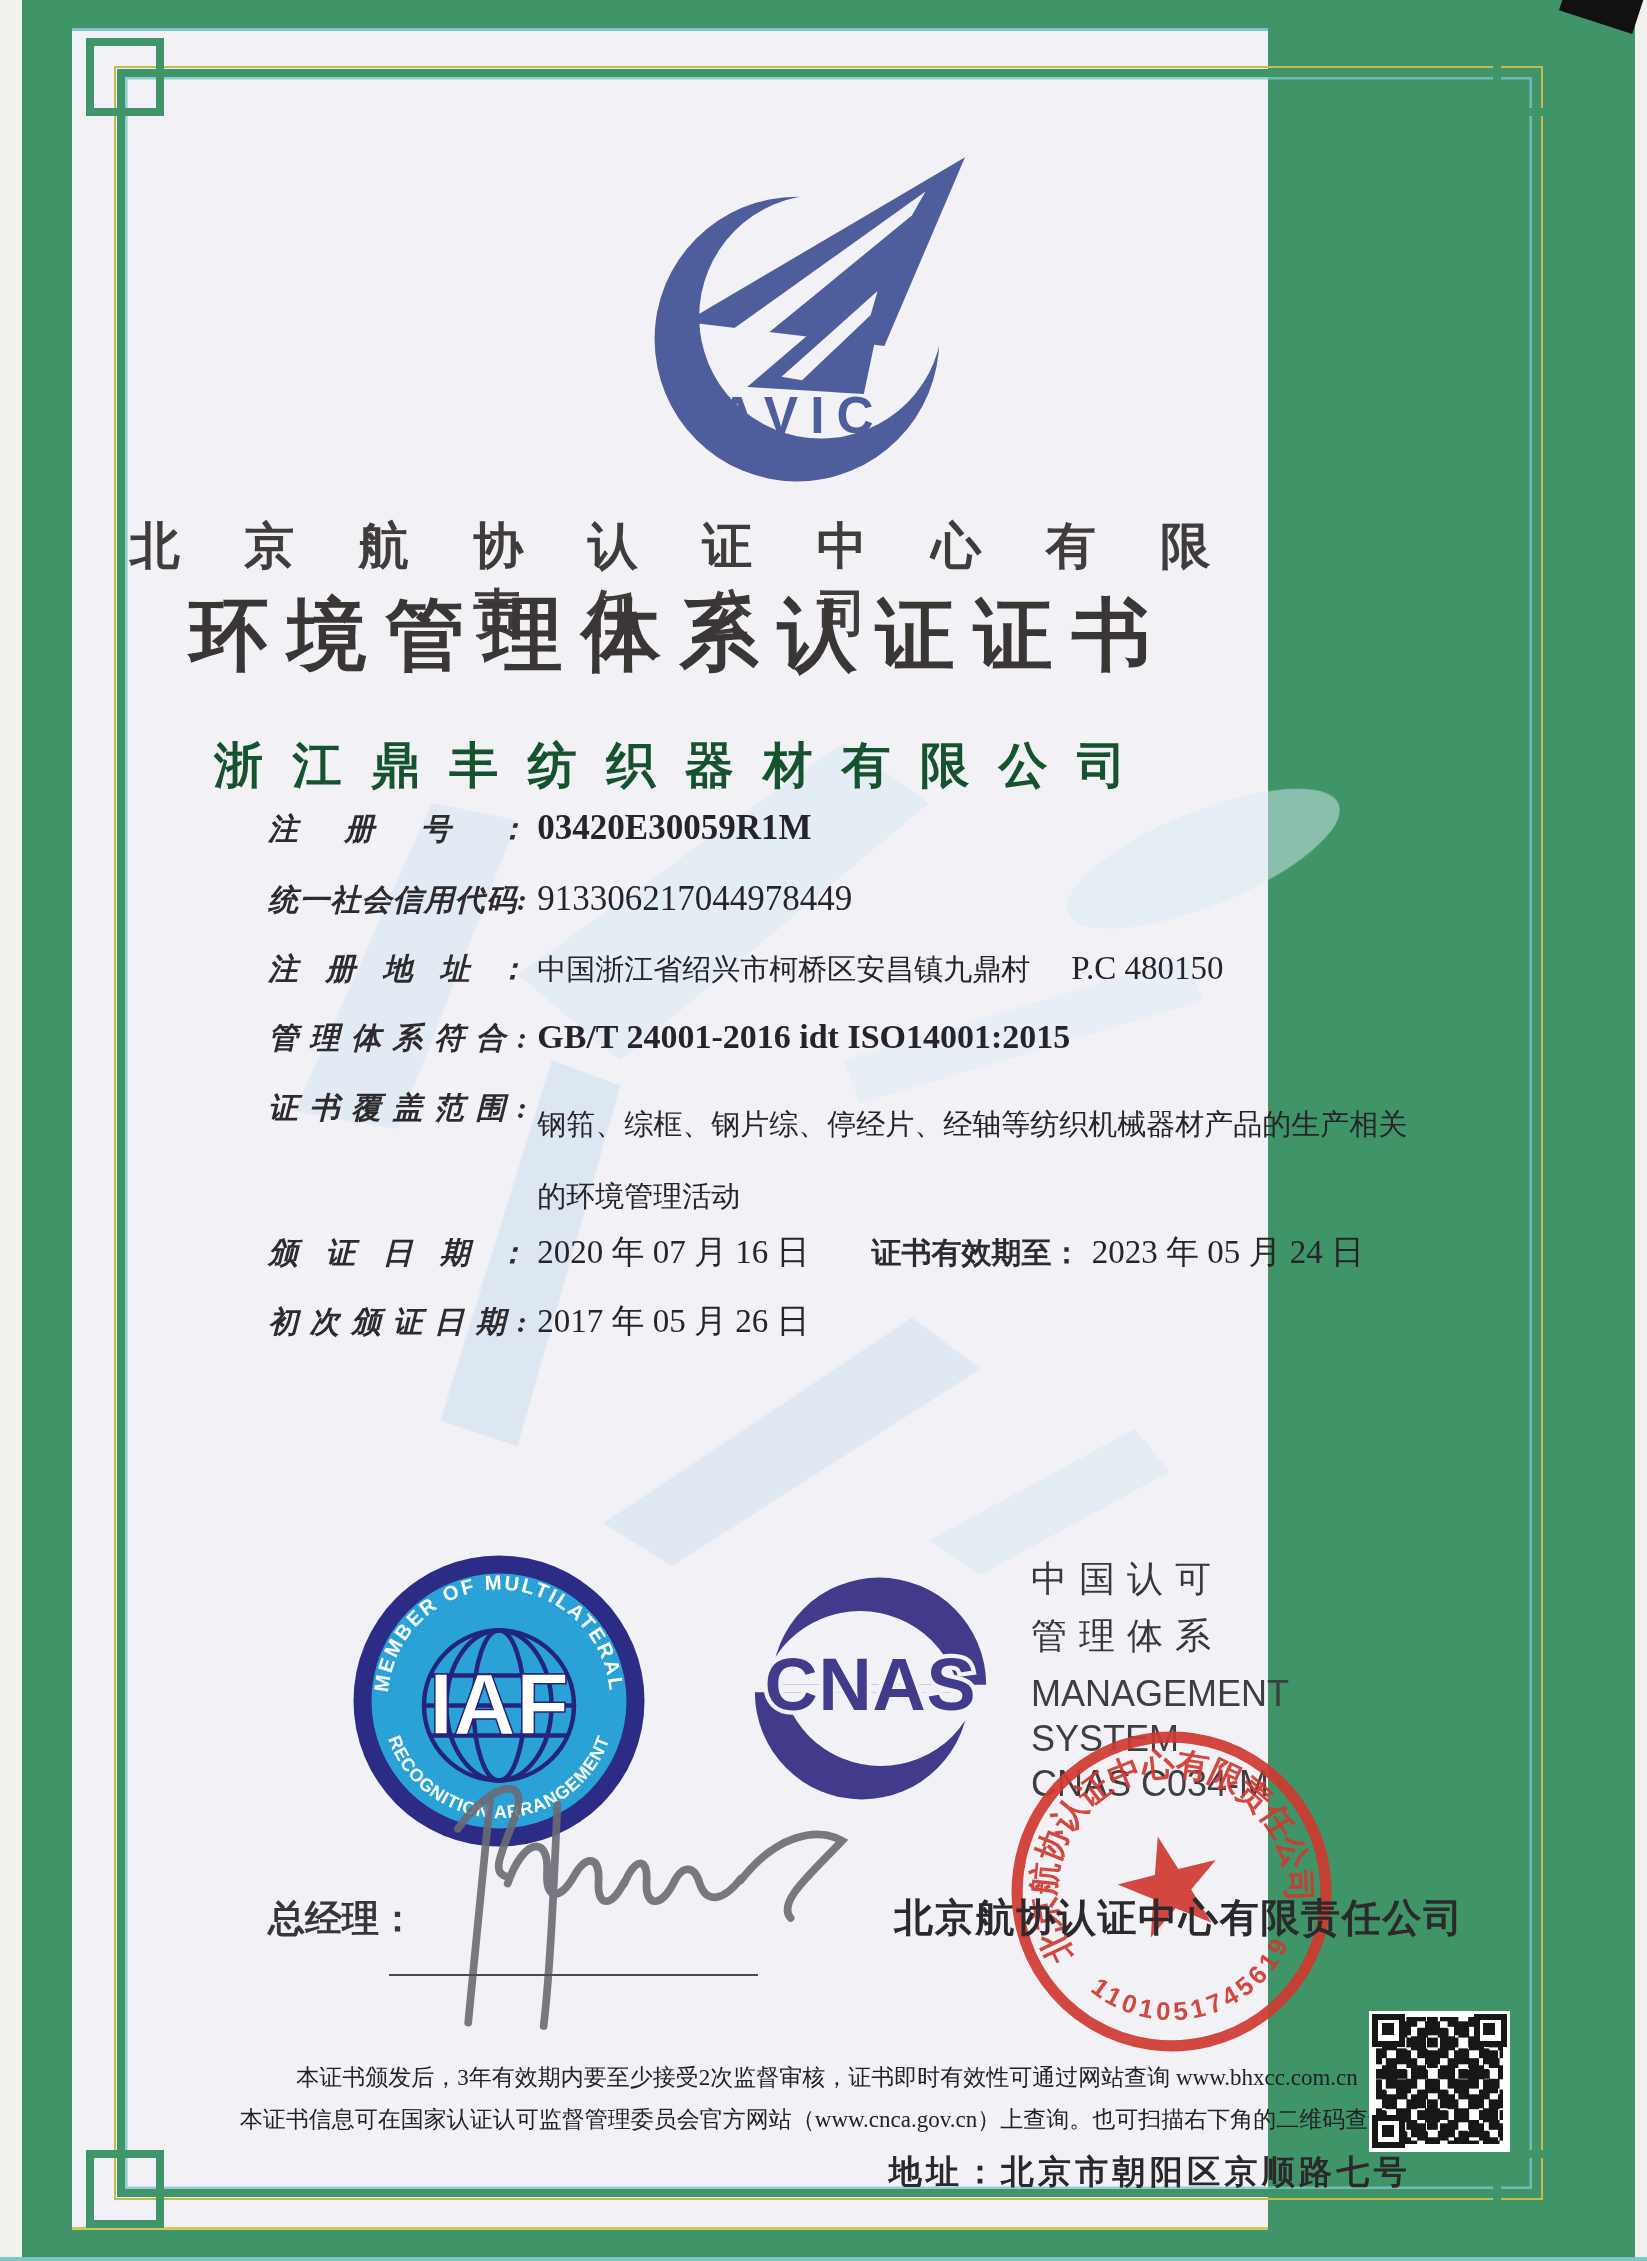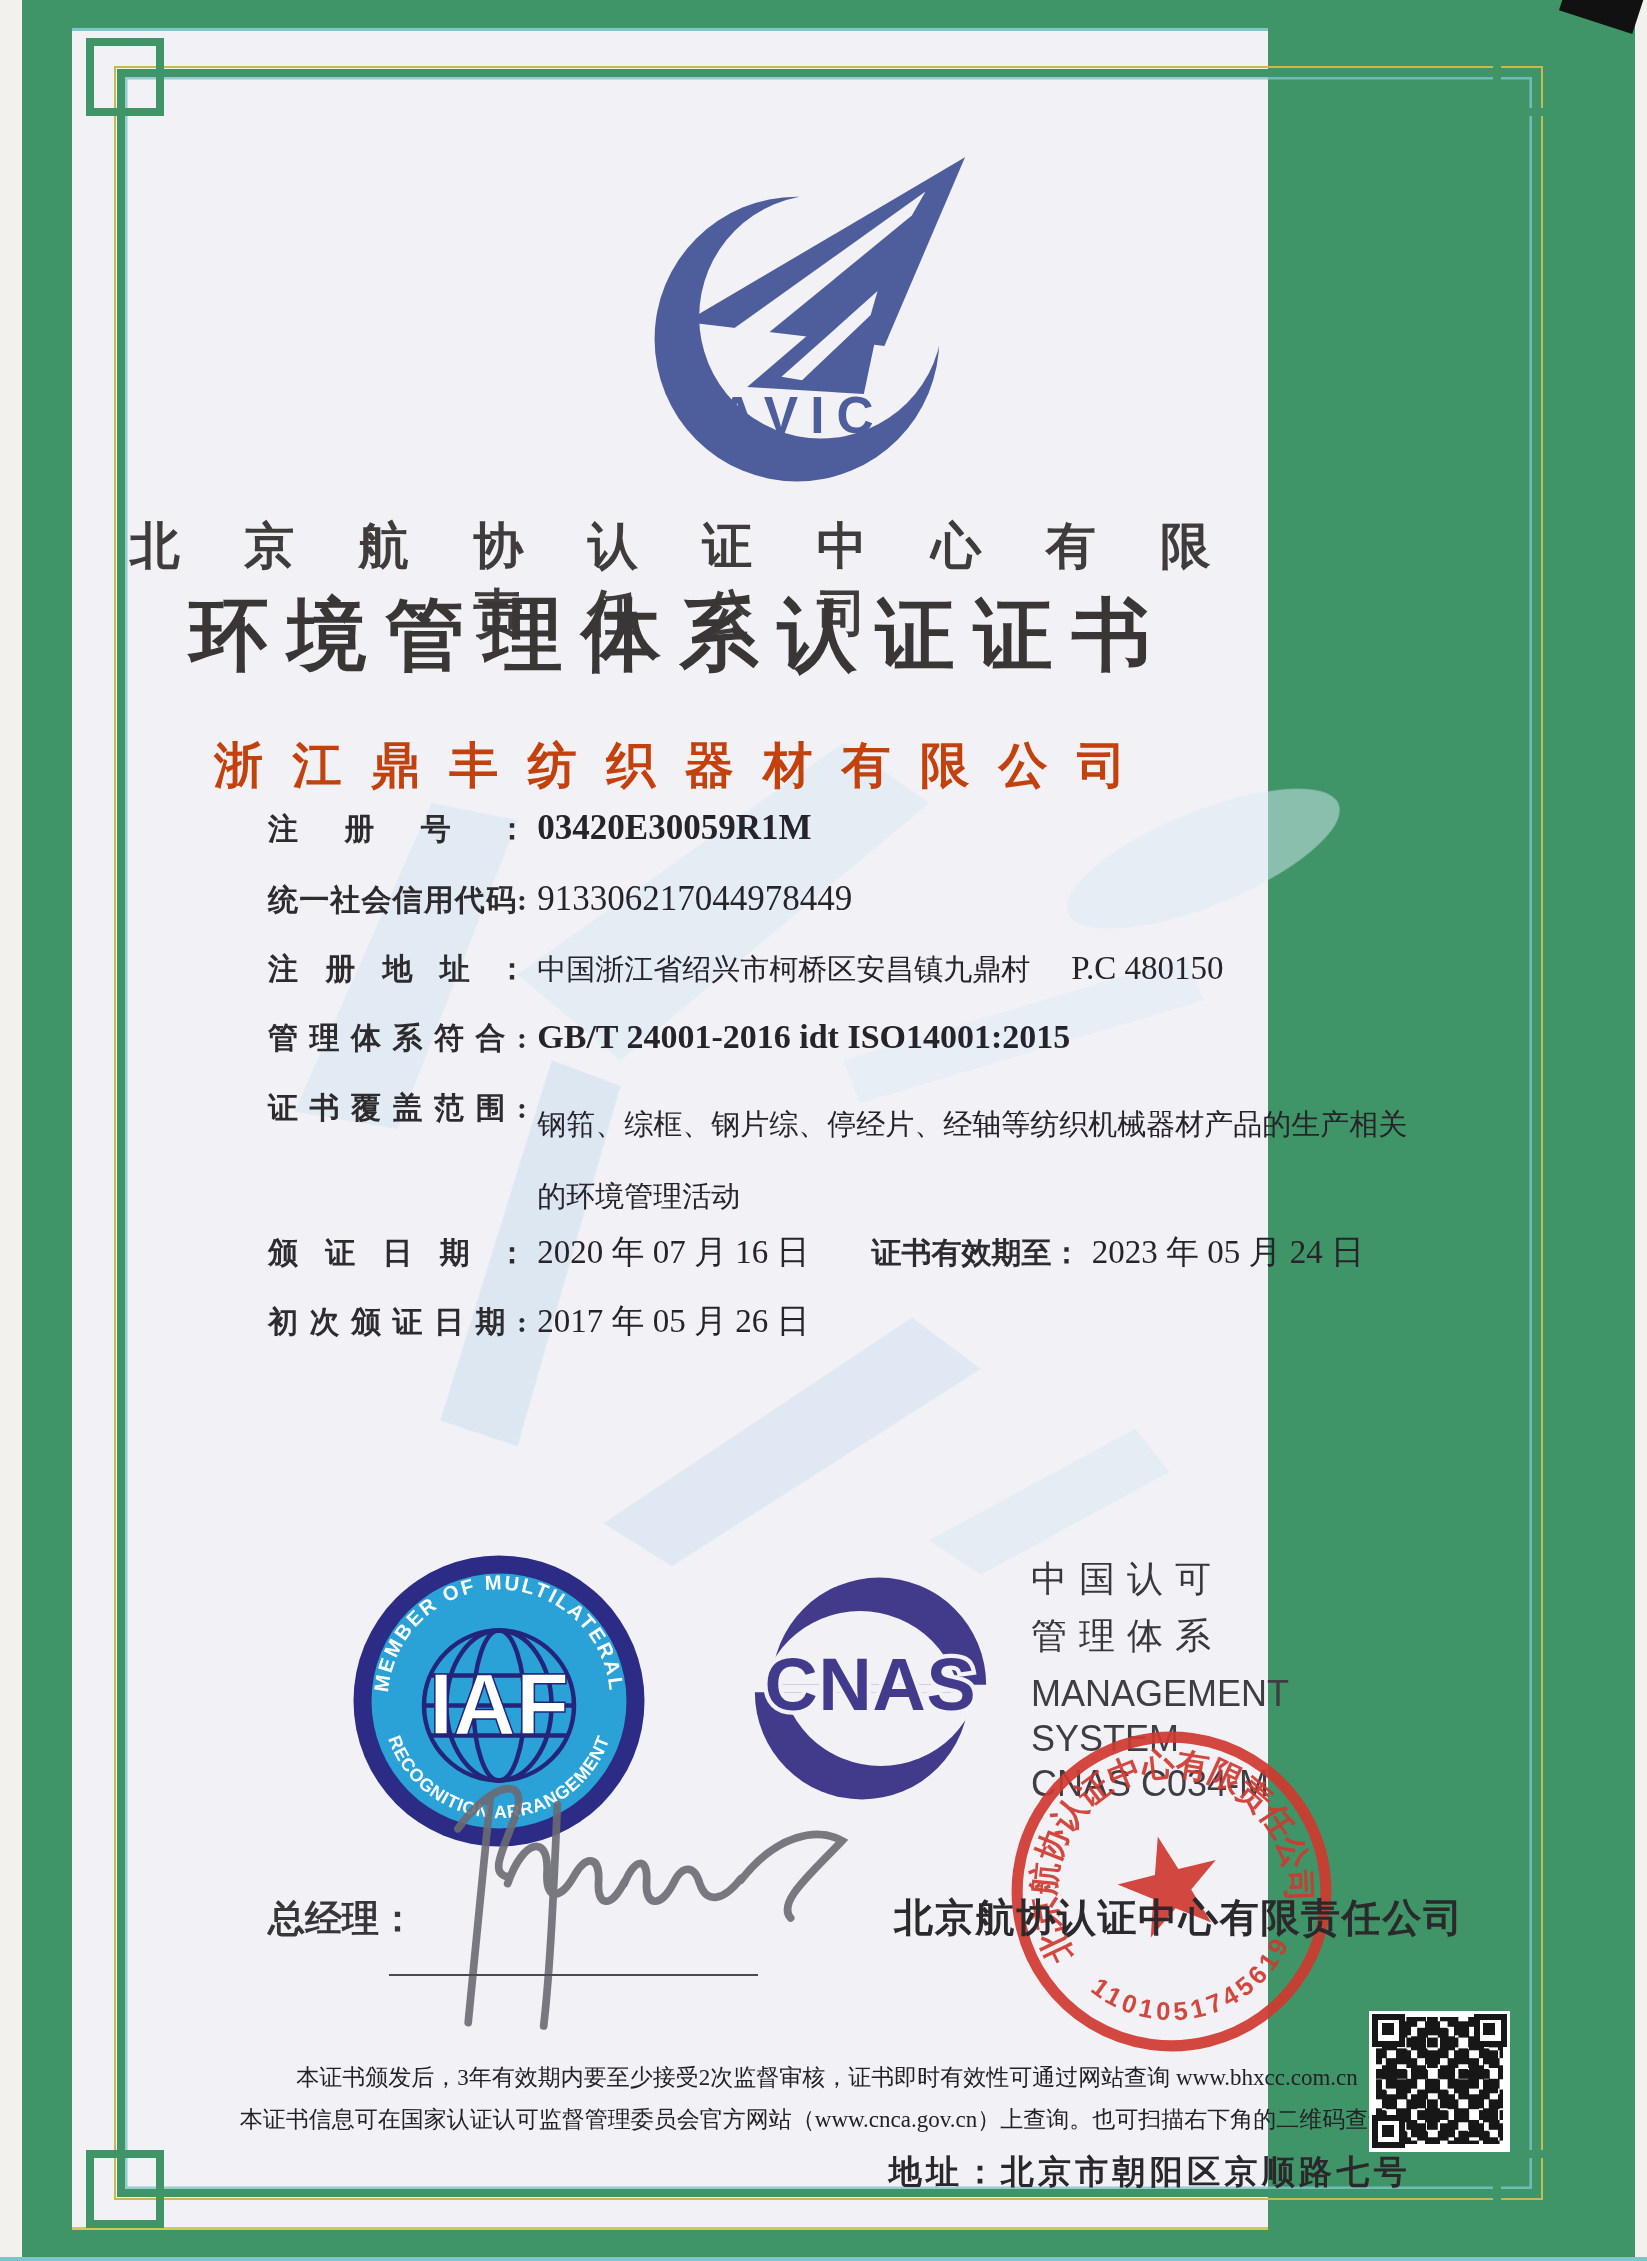--- a/index.html
+++ b/index.html
@@ -19,24 +19,24 @@
   .orn.bl{left:-39px;bottom:-39px;} .orn.br{right:-39px;bottom:-39px;}
 
   .wm{position:absolute;left:51px;top:669px;opacity:.55;pointer-events:none;}
 
   .avic{position:absolute;left:562px;top:116px;}
   .title1{position:absolute;left:0;top:482px;width:100%;text-align:center;font-size:50px;
           letter-spacing:26px;padding-left:26px;box-sizing:border-box;color:#403c3c;font-weight:600;}
   .title2{position:absolute;left:0;top:552px;width:100%;text-align:center;font-size:79px;
           letter-spacing:19px;padding-left:19px;box-sizing:border-box;color:#3a3636;font-weight:700;}
   .company{position:absolute;left:0;top:702px;width:100%;text-align:center;font-size:49px;
-          letter-spacing:8.6px;padding-left:8.6px;box-sizing:border-box;color:#c2410c;font-weight:600;}
+          letter-spacing:8.6px;padding-left:8.6px;box-sizing:border-box;color:#14532d;font-weight:600;}
 
   .row{position:absolute;left:196px;display:flex;align-items:baseline;white-space:nowrap;}
-  .lbl{width:259px;font-size:30px;color:#2e2b2f;font-weight:600;text-align:justify;text-align-last:justify;}
+  .lbl{width:259px;font-size:30px;color:#2e2b2f;font-weight:600;text-align:justify;text-align-last:justify;font-style:italic;}
   .lbl2{margin-left:62px;font-size:30px;color:#2e2b2f;font-weight:600;}
   .val{margin-left:10.3px;font-size:35px;color:#26232a;}
   .val.b{font-weight:700;}
   .val.date{font-size:33px;}
   .val.addr{font-size:29px;}
   .postal{margin-left:41px;font-size:33px;color:#26232a;}
   .scopeval{margin-left:10.3px;font-size:29px;line-height:72px;color:#26232a;white-space:normal;width:909px;}
 
   .iaf{position:absolute;left:277px;top:1520px;}
   .cnas{position:absolute;left:661px;top:1544px;}

